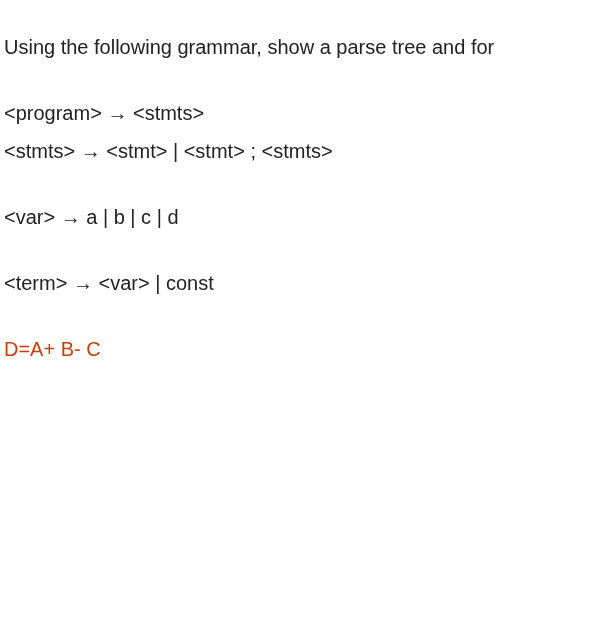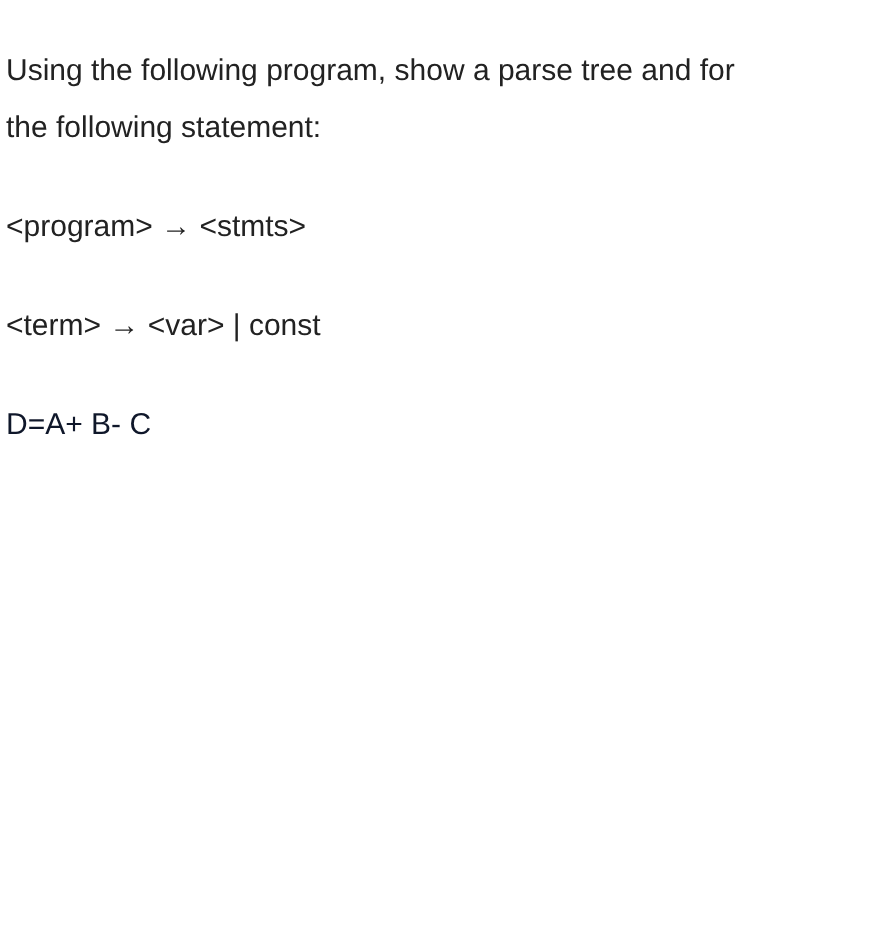--- a/index.html
+++ b/index.html
@@ -24,36 +24,37 @@
       display: block;
     }
     .grammar-block {
       margin-bottom: 28px;
     }
     .grammar-rule {
       display: block;
       white-space: nowrap;
     }
     .statement {
-      color: #0f172a;
+      color: #c2410c;
       margin-top: 26px;
     }
   </style>
 </head>
 <body>
 
 <div class="intro">
-  <span class="intro-line">Using the following program, show a parse tree and for</span>
-  <span class="intro-line">the following statement:</span>
+  <span class="intro-line">Using the following grammar, show a parse tree and for</span>
 </div>
 
 <div class="grammar-block">
   <span class="grammar-rule">&lt;program&gt; → &lt;stmts&gt;</span>
+  <span class="grammar-rule">&lt;stmts&gt; → &lt;stmt&gt; | &lt;stmt&gt; ; &lt;stmts&gt;</span>
 </div>
 
 <div class="grammar-block">
+  <span class="grammar-rule">&lt;var&gt; → a | b | c | d</span>
 </div>
 
 <div class="grammar-block">
   <span class="grammar-rule">&lt;term&gt; → &lt;var&gt; | const</span>
 </div>
 
 <div class="statement">D=A+ B- C</div>
 
 </body></html>

